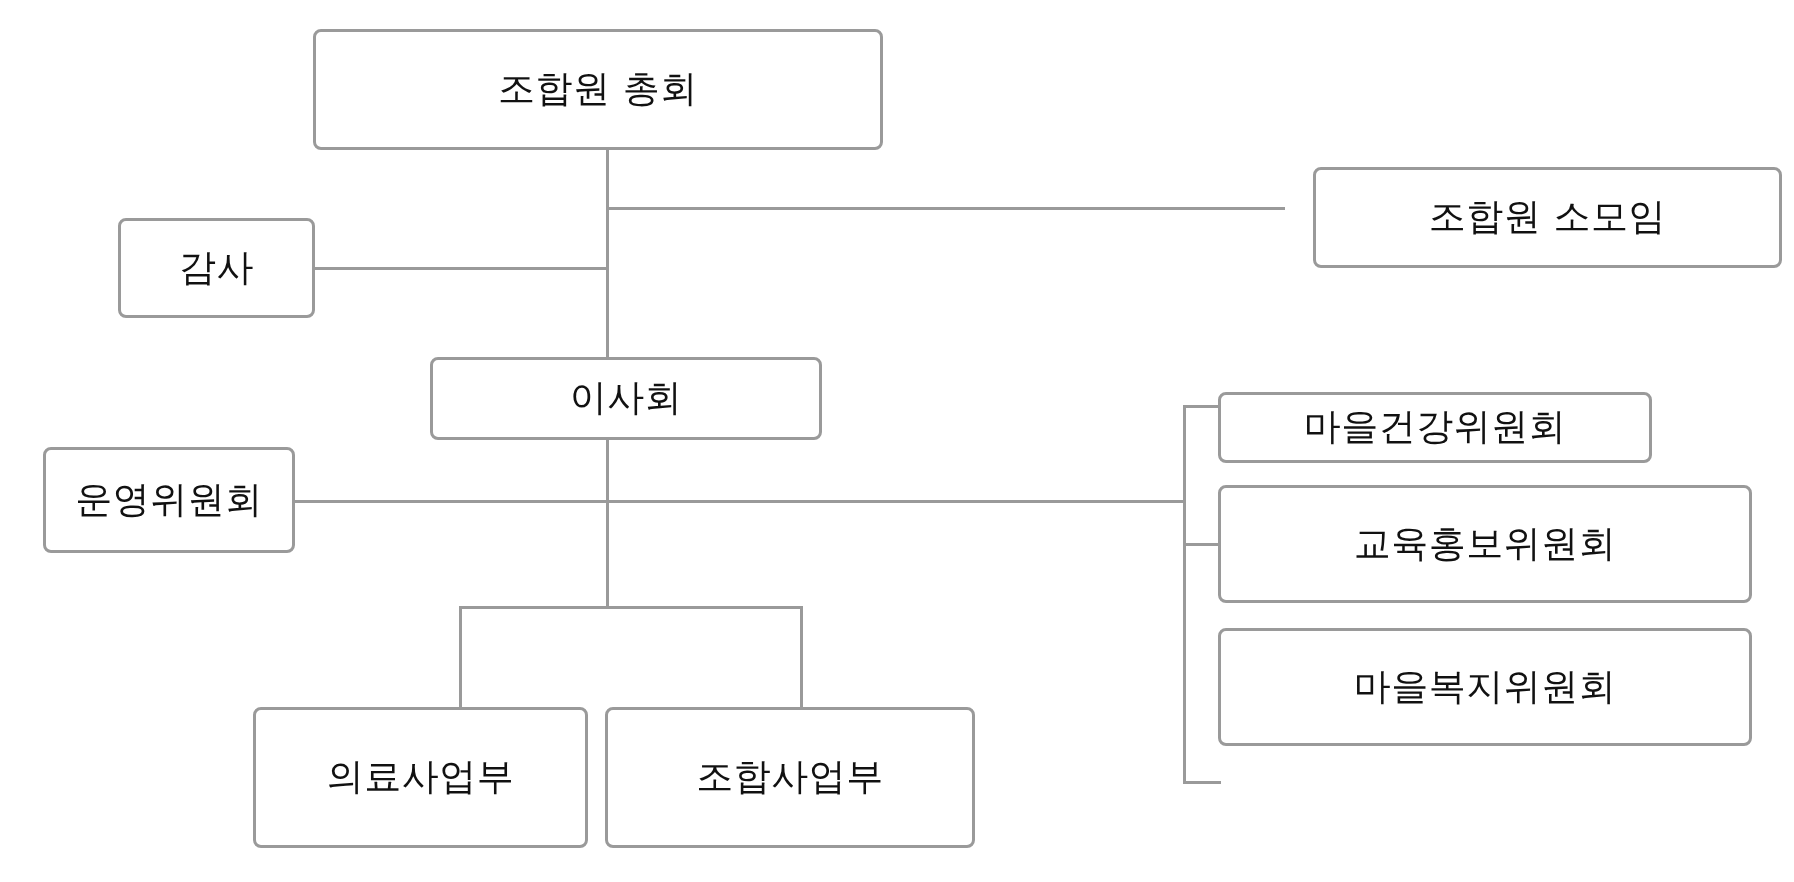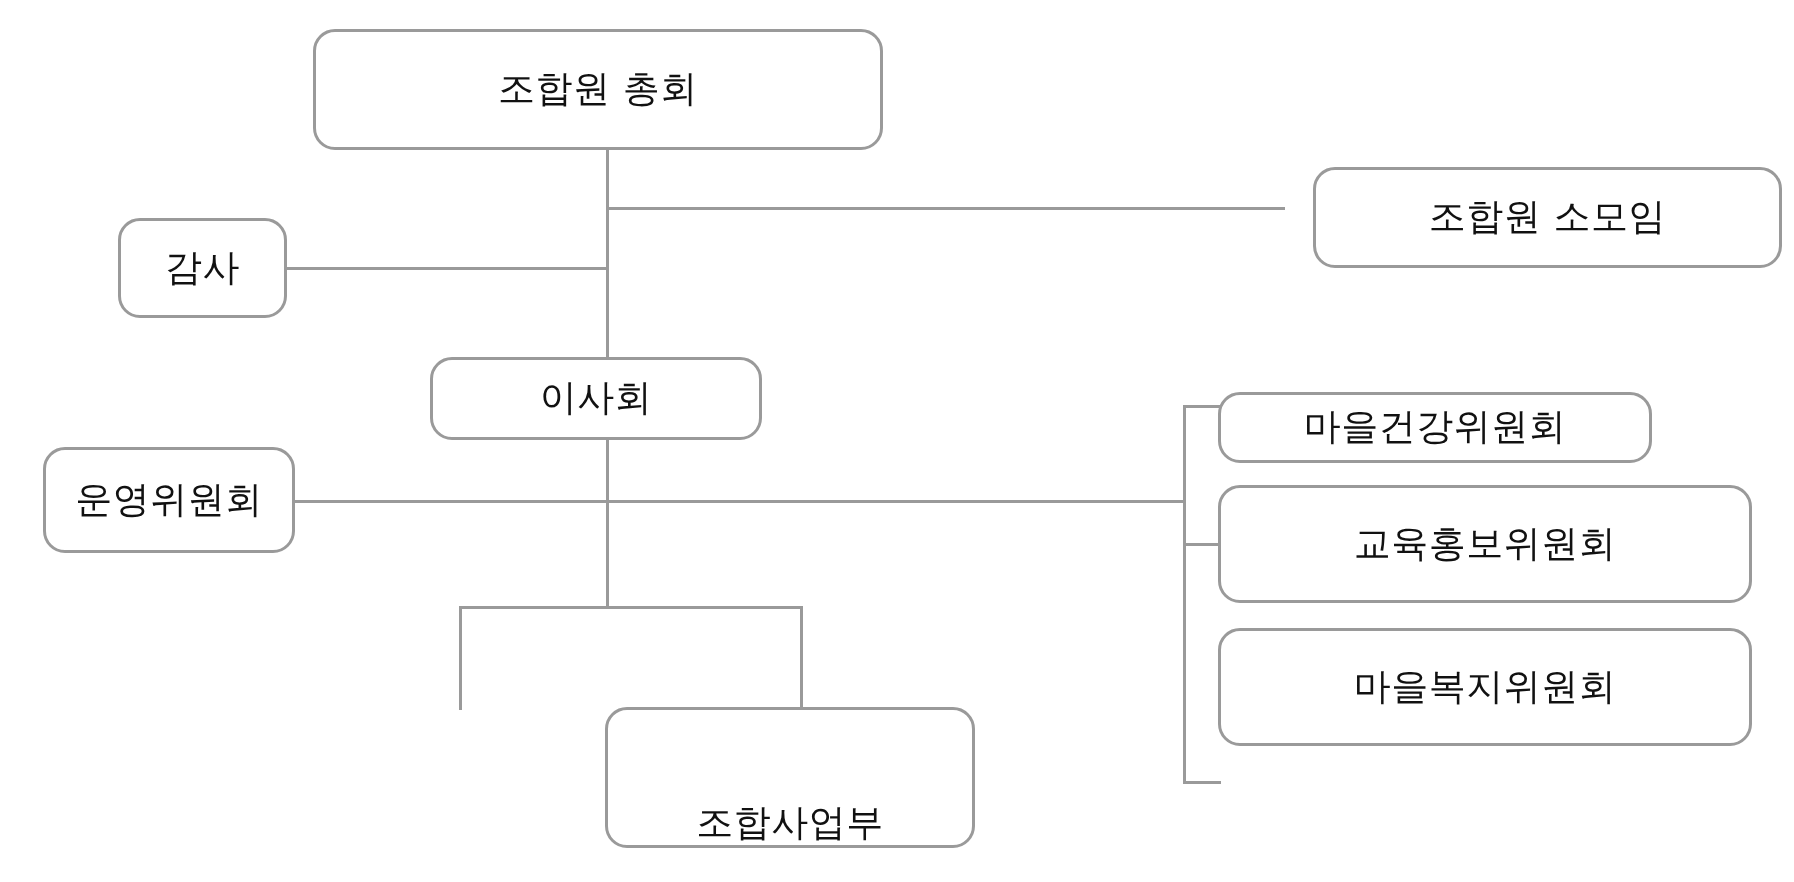--- a/index.html
+++ b/index.html
@@ -13,21 +13,21 @@
     width: 1794px;
     height: 882px;
     background: #ffffff;
     font-family: "DejaVu Sans", "Liberation Sans", sans-serif;
     overflow: hidden;
   }
   .node {
     position: absolute;
     box-sizing: border-box;
     border: 3px solid #9a9a9a;
-    border-radius: 22px;
+    border-radius: 8px;
     background: #ffffff;
     display: flex;
     align-items: center;
     justify-content: center;
     color: #000000;
     z-index: 5;
   }
   .node-label {
     font-size: 37px;
     line-height: 1.15;
@@ -61,46 +61,49 @@
       <div class="conn v" style="left: 1183px; top: 405px; height: 379px;"></div>
       <div class="conn h" style="left: 1183px; top: 405px; width: 38px;"></div>
       <div class="conn h" style="left: 1183px; top: 543px; width: 38px;"></div>
       <div class="conn h" style="left: 1183px; top: 781px; width: 38px;"></div>
     </div>
 
   <div class="node" id="n-general_assembly" style="left: 313px; top: 29px; width: 570px; height: 121px;">
     <span class="node-label">조합원 총회</span>
   </div>
 
-  <div class="node" id="n-auditor" style="left: 118px; top: 218px; width: 169px; height: 100px;">
+  <div class="node" id="n-auditor" style="left: 118px; top: 218px; width: 197px; height: 100px;">
     <span class="node-label">감사</span>
   </div>
 
   <div class="node" id="n-member_groups" style="left: 1283px; top: 167px; width: 469px; height: 101px; margin-left: 30px;">
     <span class="node-label">조합원 소모임</span>
   </div>
 
-  <div class="node" id="n-board" style="left: 430px; top: 357px; width: 332px; height: 83px;">
+  <div class="node" id="n-board" style="left: 430px; top: 357px; width: 392px; height: 83px;">
     <span class="node-label">이사회</span>
   </div>
 
   <div class="node" id="n-steering_committee" style="left: 43px; top: 447px; width: 252px; height: 106px; text-align: right;">
     <span class="node-label">운영위원회</span>
   </div>
 
   <div class="node" id="n-village_health" style="left: 1218px; top: 392px; width: 434px; height: 71px;">
     <span class="node-label">마을건강위원회</span>
   </div>
 
   <div class="node" id="n-education_pr" style="left: 1218px; top: 485px; width: 534px; height: 118px;">
     <span class="node-label">교육홍보위원회</span>
   </div>
 
   <div class="node" id="n-village_welfare" style="left: 1218px; top: 628px; width: 534px; height: 118px;">
     <span class="node-label">마을복지위원회</span>
   </div>
 
+  <div class="node" id="n-medical_division" style="left: 253px; top: 707px; width: 335px; height: 141px;">
+    <span class="node-label">의료사업부</span>
+  </div>
 
-  <div class="node" id="n-coop_division" style="left: 605px; top: 707px; width: 370px; height: 141px; align-items: flex-end;">
+  <div class="node" id="n-coop_division" style="left: 605px; top: 707px; width: 370px; height: 141px;">
     <span class="node-label">조합사업부</span>
   </div>
 
 </div>
 
 </body></html>

